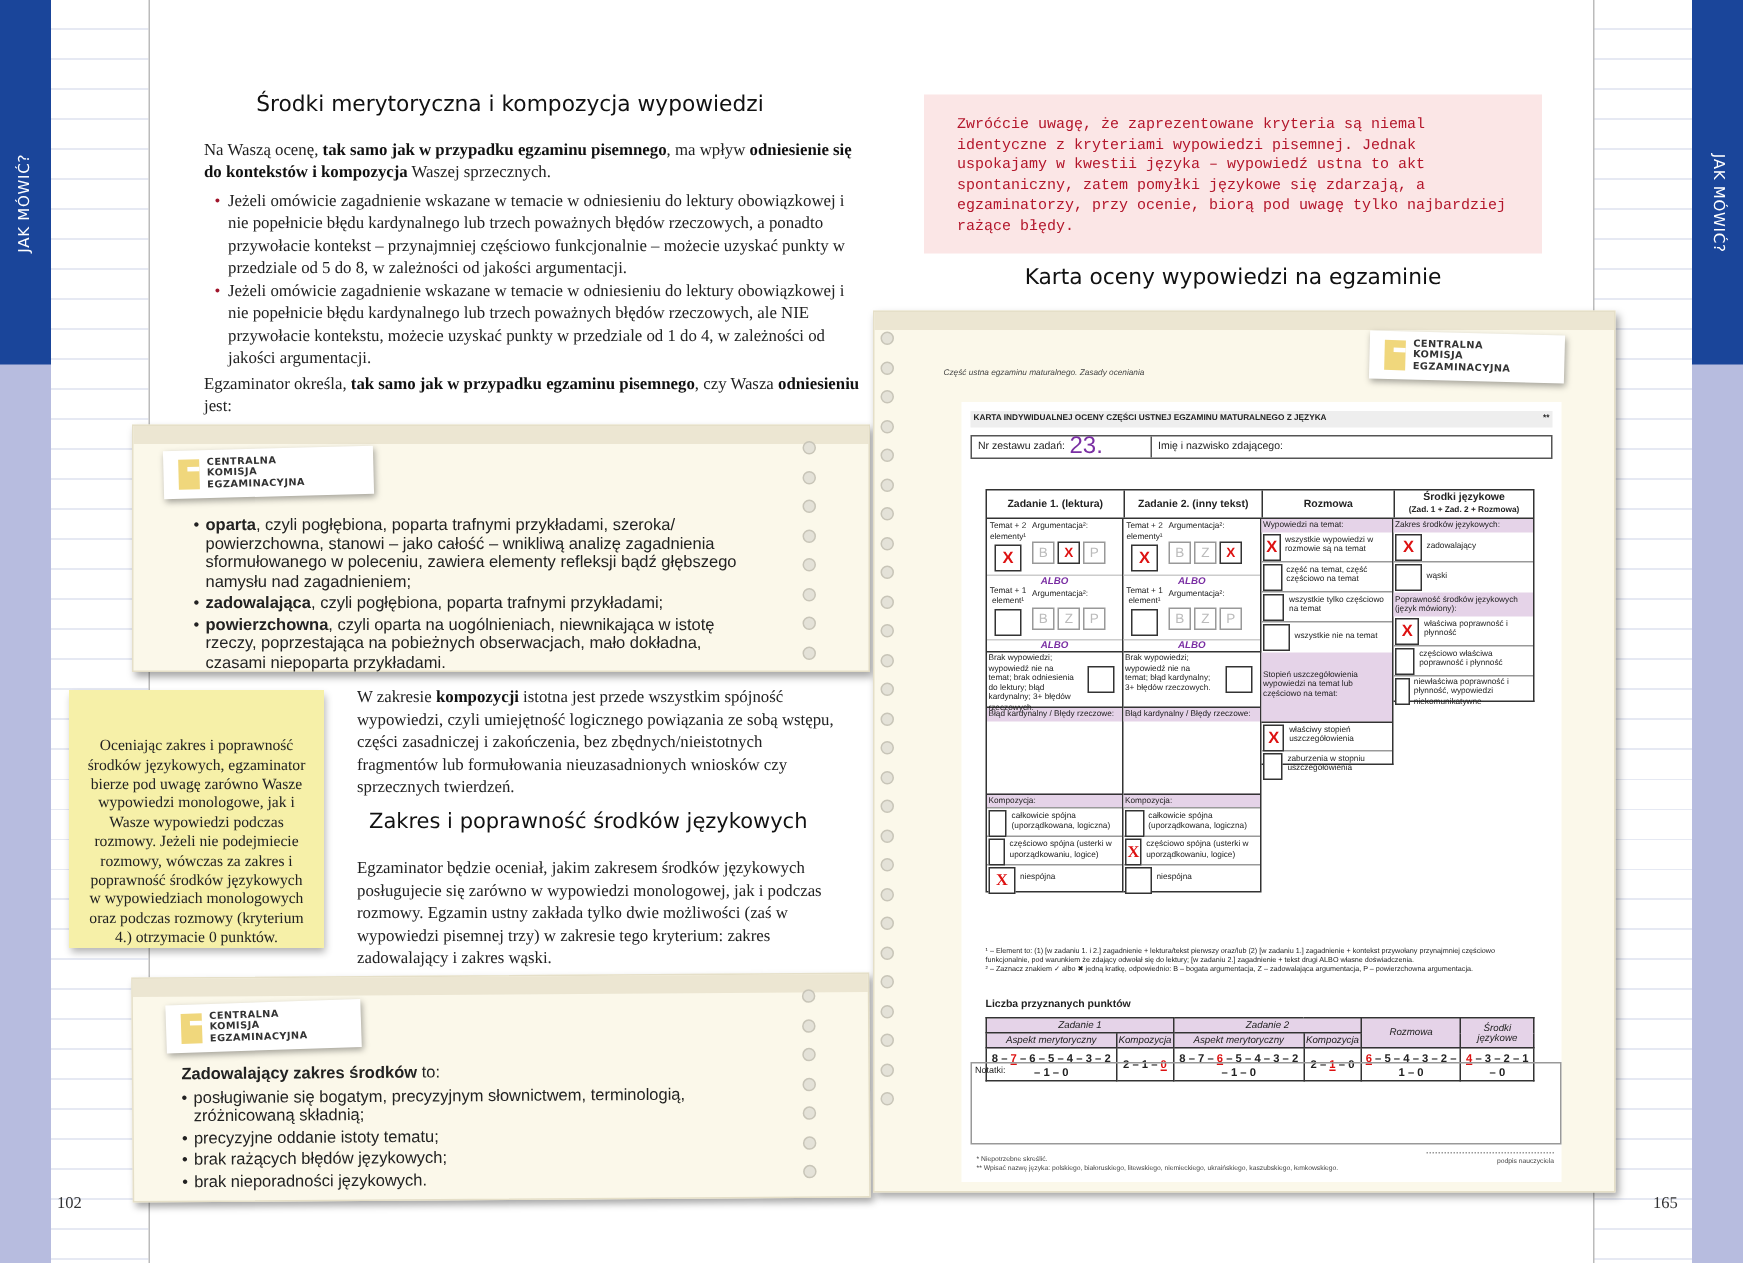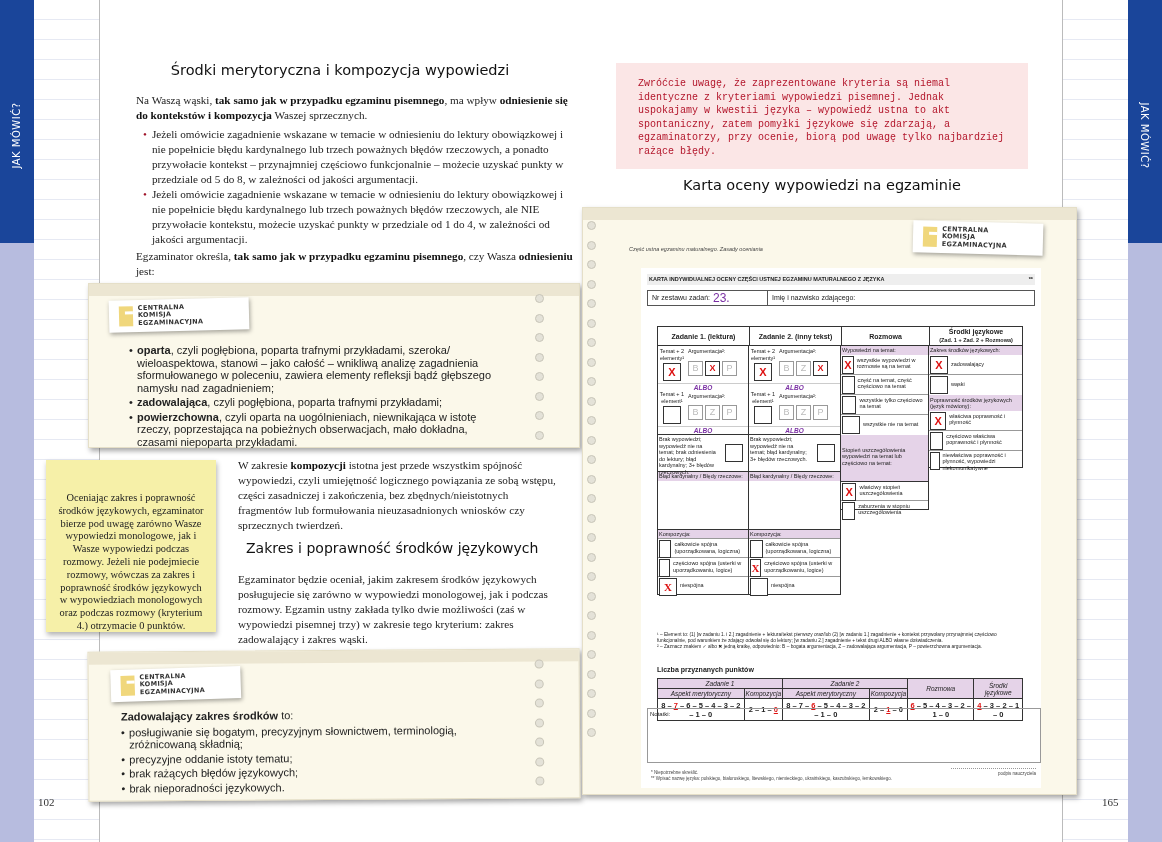--- a/index.html
+++ b/index.html
@@ -82,21 +82,21 @@
       <span>JAK MÓWIĆ?</span>
     </div>
 </div>
 <div class="abs ruled rmargin"></div>
 <div class="abs rrule"></div>
 <div class="abs pagenum" style="left:1102px;top:796px">165</div>
 
 <h2 class="abs" style="left:120px;top:62px;width:440px">Środki merytoryczna i kompozycja wypowiedzi</h2>
 
 <div class="abs body" style="left:136px;top:93px;width:440px">
-  <span>Na Waszą wąski, </span><b>tak samo jak w przypadku egzaminu pisemnego</b><span>, ma wpływ </span><b>odniesienie się do kontekstów i kompozycja</b><span> Waszej sprzecznych.</span>
+  <span>Na Waszą ocenę, </span><b>tak samo jak w przypadku egzaminu pisemnego</b><span>, ma wpływ </span><b>odniesienie się do kontekstów i kompozycja</b><span> Waszej sprzecznych.</span>
 </div>
 <ul class="abs body bul" style="left:143px;top:127px;width:435px">
   <li>Jeżeli omówicie zagadnienie wskazane w temacie w odniesieniu do lektury obowiązkowej i nie popełnicie błędu kardynalnego lub trzech poważnych błędów rzeczowych, a ponadto przywołacie kontekst – przynajmniej częściowo funkcjonalnie – możecie uzyskać punkty w przedziale od 5 do 8, w zależności od jakości argumentacji.</li>
   <li>Jeżeli omówicie zagadnienie wskazane w temacie w odniesieniu do lektury obowiązkowej i nie popełnicie błędu kardynalnego lub trzech poważnych błędów rzeczowych, ale NIE przywołacie kontekstu, możecie uzyskać punkty w przedziale od 1 do 4, w zależności od jakości argumentacji.</li>
 </ul>
 <div class="abs body" style="left:136px;top:249px;width:440px">
   <span>Egzaminator określa, </span><b>tak samo jak w przypadku egzaminu pisemnego</b><span>, czy Wasza </span><b>odniesieniu</b><span> jest:</span>
 </div>
 
 <div class="abs card" style="left:88px;top:283px;width:492px;height:165px">
@@ -104,21 +104,21 @@
   <div class="abs cke" style="left:20px;top:15px;width:140px;height:32px">
     <div class="logo"></div>
     <div class="txt">
         <div>CENTRALNA</div>
         <div>KOMISJA</div>
         <div>EGZAMINACYJNA</div>
       </div>
   </div>
   <div class="abs sans" style="left:40px;top:60px;width:380px">
     <ul>
-      <li><b>oparta</b><span>, czyli pogłębiona, poparta trafnymi przykładami, szeroka/ wieloaspektowa, stanowi – jako całość – wnikliwą analizę zagadnienia sformułowanego w poleceniu, zawiera elementy refleksji bądź głębszego namysłu nad zagadnieniem;</span></li>
+      <li><b>oparta</b><span>, czyli pogłębiona, poparta trafnymi przykładami, szeroka/ powierzchowna, stanowi – jako całość – wnikliwą analizę zagadnienia sformułowanego w poleceniu, zawiera elementy refleksji bądź głębszego namysłu nad zagadnieniem;</span></li>
       <li><b>zadowalająca</b><span>, czyli pogłębiona, poparta trafnymi przykładami;</span></li>
       <li><b>powierzchowna</b><span>, czyli oparta na uogólnieniach, niewnikająca w istotę rzeczy, poprzestająca na pobieżnych obserwacjach, mało dokładna, czasami niepoparta przykładami.</span></li>
     </ul>
   </div>
   <div class="holes" style="left:446px">
     <div class="hole"></div>
       <div class="hole"></div>
       <div class="hole"></div>
       <div class="hole"></div>
       <div class="hole"></div>
@@ -190,21 +190,21 @@
   </div>
 
   <div class="abs form" style="left:58px;top:60px;width:400px;height:520px">
     <div class="f6" style="background:#eee;margin:6px 6px 0;padding:2px;font-weight:bold;display:flex;justify-content:space-between">
         <span>KARTA INDYWIDUALNEJ OCENY CZĘŚCI USTNEJ EGZAMINU MATURALNEGO Z JĘZYKA</span>
         <span>**</span>
       </div>
     <div style="display:flex;margin:5px 6px;border:1px solid #555;height:16px;font-size:7px;align-items:center">
       <div style="width:120px;padding-left:4px;border-right:1px solid #555;height:100%;display:flex;align-items:center;gap:3px">
           <span>Nr zestawu zadań:</span>
-          <span style="color:#7a2fa3;font-size:12px">23.</span>
+          <span style="color:#7a2fa3;font-size:16px">23.</span>
         </div>
       <div style="padding-left:4px">Imię i nazwisko zdającego:</div>
     </div>
 
     <div style="position:absolute;left:16px;top:58px;width:366px;font-size:6px">
       <div style="display:flex;border:1px solid #333;height:20px;font-size:7px;font-weight:bold">
         <div style="width:92px;border-right:1px solid #333;display:flex;align-items:center;justify-content:center">Zadanie 1. (lektura)</div>
         <div style="width:92px;border-right:1px solid #333;display:flex;align-items:center;justify-content:center">Zadanie 2. (inny tekst)</div>
         <div style="width:88px;border-right:1px solid #333;display:flex;align-items:center;justify-content:center">Rozmowa</div>
         <div style="flex:1;text-align:center;line-height:8px;padding-top:1px">

